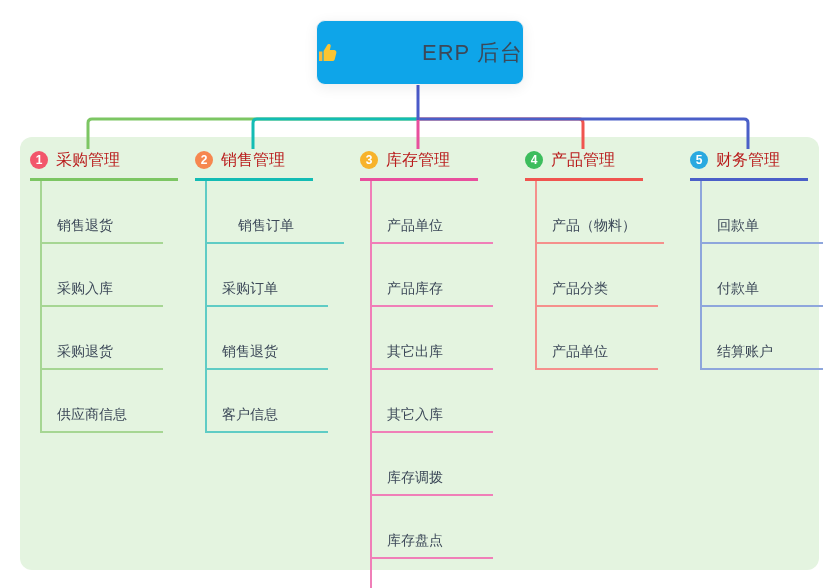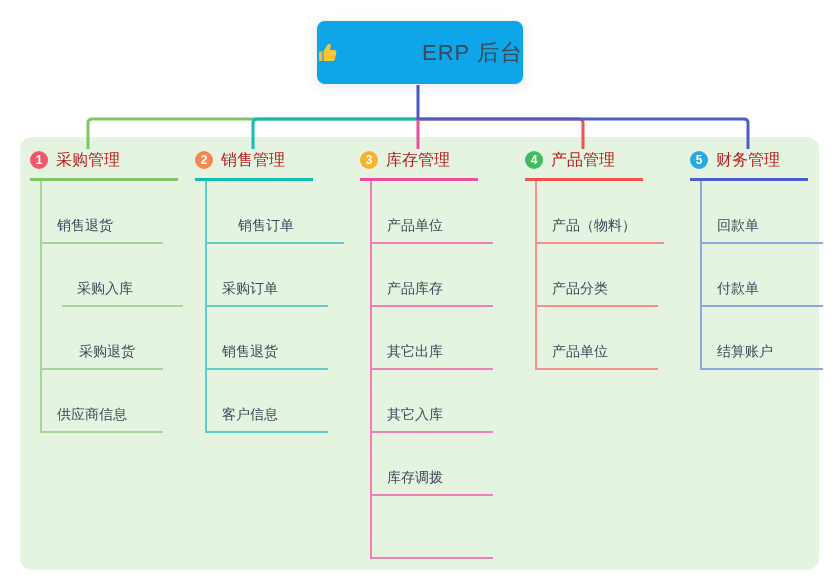--- a/index.html
+++ b/index.html
@@ -73,25 +73,25 @@
   <div class="branch" style="left: 30px;">
     <div class="branch-header" style="width: 148px; border-bottom-color: rgb(124, 198, 99);">
       <span class="badge" style="background: rgb(242, 86, 107);">1</span>
       <span class="branch-label">采购管理</span>
     </div>
     <div class="branch-children" style="border-left-color: rgb(166, 214, 147);">
   <div class="child-node" style="border-bottom-color: rgb(166, 214, 147);">
     <span class="child-label">销售退货</span>
   </div>
 
-  <div class="child-node" style="border-bottom-color: rgb(166, 214, 147); margin-left: 20px;">
+  <div class="child-node" style="border-bottom-color: rgb(166, 214, 147);">
     <span class="child-label">采购入库</span>
   </div>
 
-  <div class="child-node" style="border-bottom-color: rgb(166, 214, 147); justify-content: flex-end;">
+  <div class="child-node" style="border-bottom-color: rgb(166, 214, 147);">
     <span class="child-label">采购退货</span>
   </div>
 
   <div class="child-node" style="border-bottom-color: rgb(166, 214, 147);">
     <span class="child-label">供应商信息</span>
   </div>
 </div>
   </div>
 
   <div class="branch" style="left: 195px;">
@@ -137,20 +137,23 @@
   </div>
 
   <div class="child-node" style="border-bottom-color: rgb(240, 127, 184);">
     <span class="child-label">其它入库</span>
   </div>
 
   <div class="child-node" style="border-bottom-color: rgb(240, 127, 184);">
     <span class="child-label">库存调拨</span>
   </div>
 
+  <div class="child-node" style="border-bottom-color: rgb(240, 127, 184);">
+    <span class="child-label">库存盘点</span>
+  </div>
 
   <div class="child-node" style="border-bottom-color: rgb(240, 127, 184);">
     
   </div>
 </div>
   </div>
 
   <div class="branch" style="left: 525px;">
     <div class="branch-header" style="width: 118px; border-bottom-color: rgb(240, 84, 79);">
       <span class="badge" style="background: rgb(61, 189, 93);">4</span>

